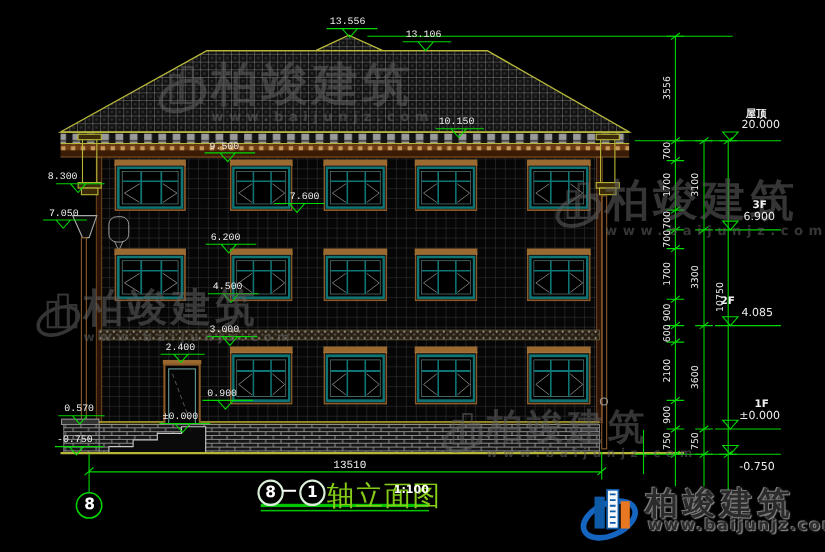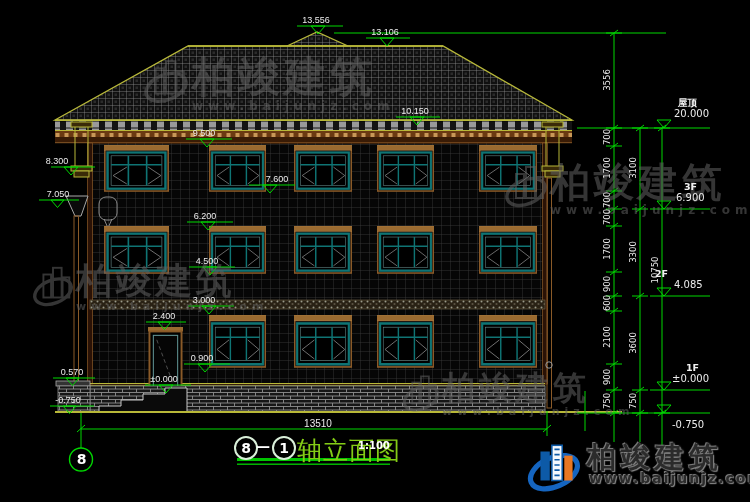--- a/index.html
+++ b/index.html
@@ -1,20 +1,20 @@
 <!DOCTYPE html>
 <html><head>
 <meta charset="utf-8">
 <style>
   html,body{margin:0;padding:0;background:#000;}
   #stage{position:relative;width:750px;height:502px;background:#000;overflow:hidden;
          font-family:"DejaVu Sans",sans-serif;}
   #dwg{position:absolute;left:0;top:0;}
   .lbl{position:absolute;color:#ececec;font-size:9px;line-height:10px;white-space:nowrap;
-       font-family:Liberation Sans, sans-serif;}
+       font-family:Liberation Mono, monospace;}
   .lbl.c{text-align:center;}
   .vdim{position:absolute;color:#ececec;font-size:8.5px;white-space:nowrap;
         transform:translate(-50%,-50%) rotate(-90deg);}
   .rl-name{position:absolute;color:#f0f0f0;font-size:9.5px;font-weight:bold;white-space:nowrap;}
   .rl-val{position:absolute;color:#ececec;font-size:10px;white-space:nowrap;}
   
   .wm{position:absolute;display:flex;align-items:flex-start;opacity:.55;color:#616161;
       pointer-events:none;}
   .wm .wm-texts{display:flex;flex-direction:column;}
   .wm .wm-brand{font-weight:bold;letter-spacing:4px;line-height:1;white-space:nowrap;}

